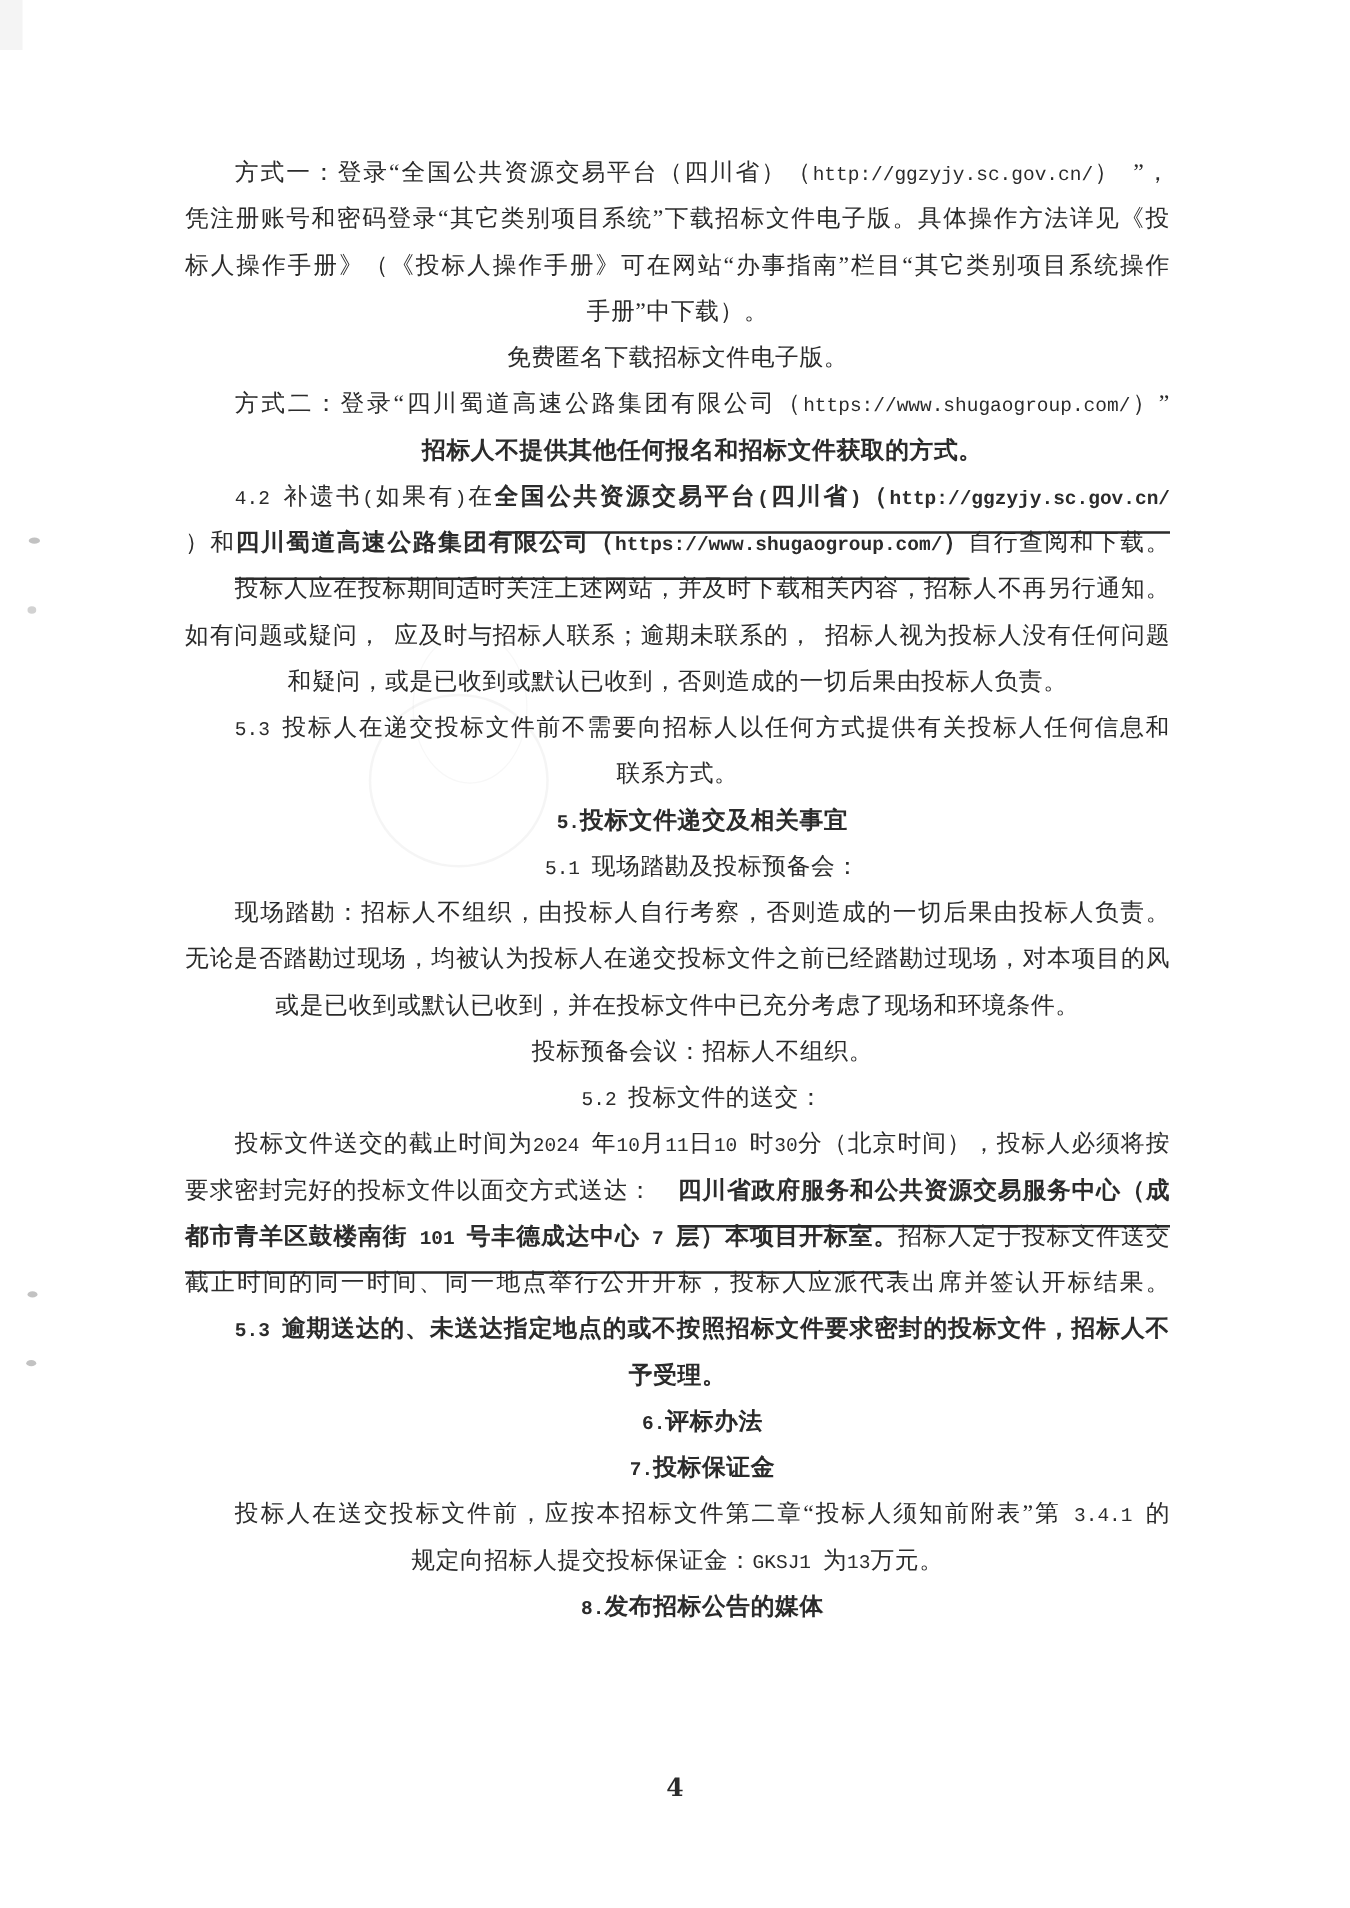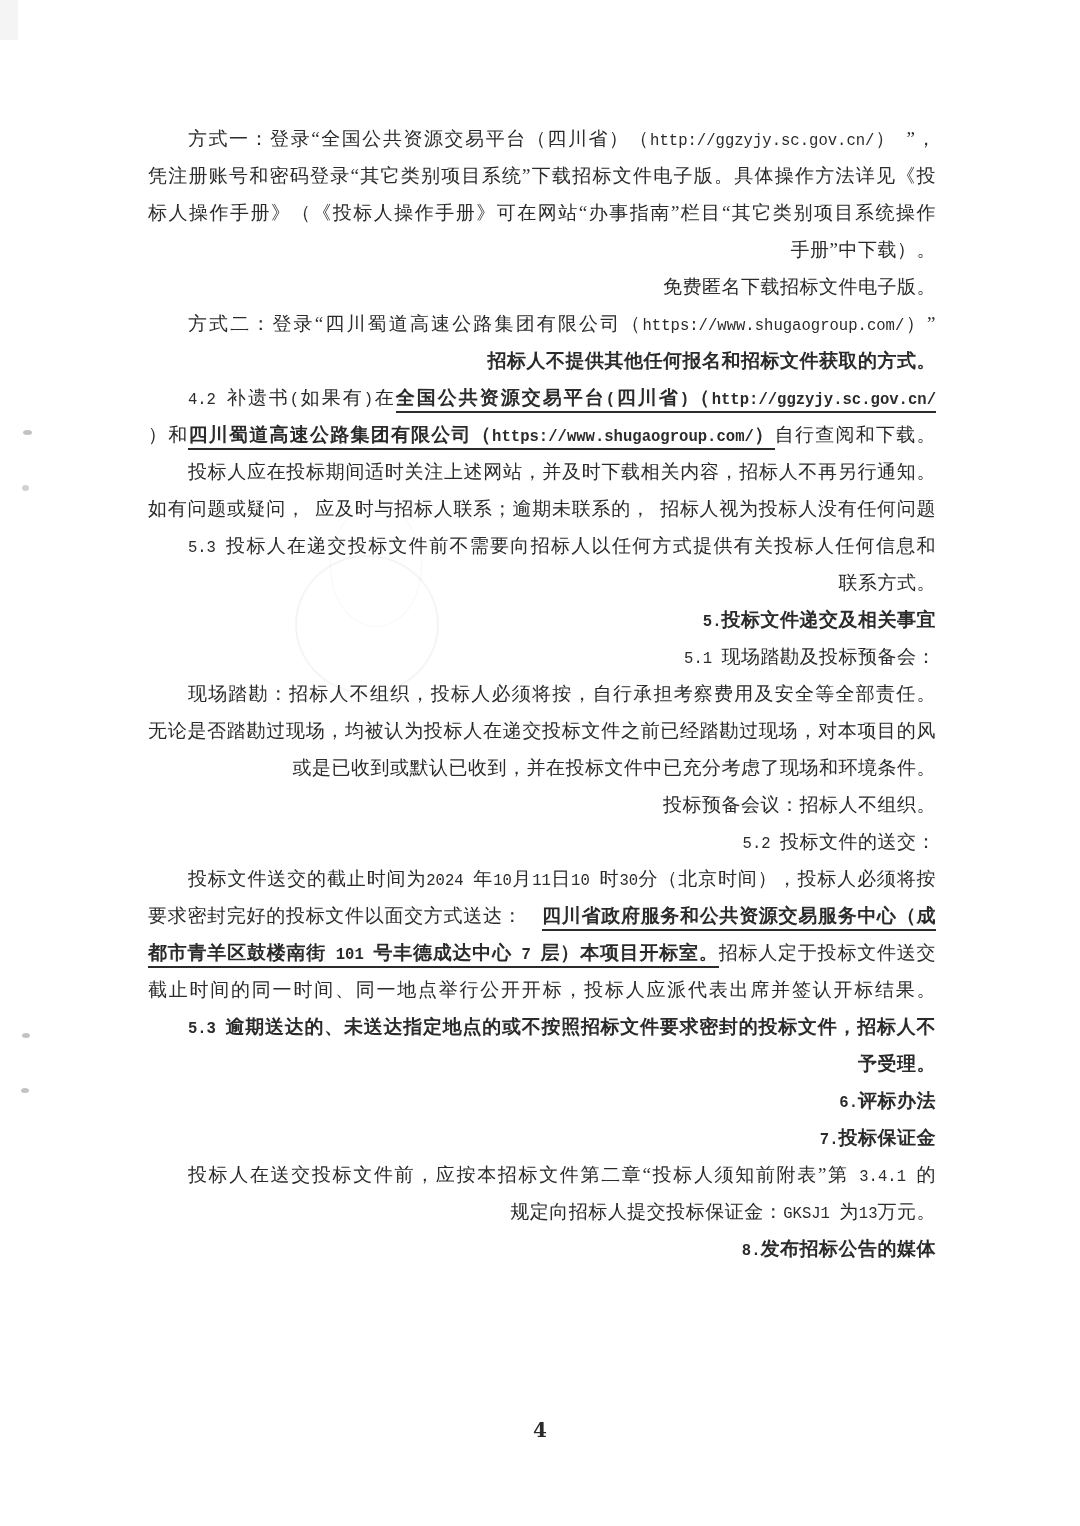--- a/index.html
+++ b/index.html
@@ -22,31 +22,31 @@
     position: absolute;
     left: 148px;
     top: 120px;
     width: 788px;
   }
   .line {
     font-size: 19px;
     line-height: 37px;
     height: 37px;
     white-space: normal;
-    text-align: right;
+    text-align: center;
     letter-spacing: 0.5px;
     overflow: visible;
   }
   .line.indent { text-indent: 2.1em; }
   .line.fill {
     text-align: justify;
     text-align-last: justify;
   }
   .b { font-weight: bold; }
-  .u { border-bottom: 2px solid #2b2b2b; padding-bottom: 3px; }
+  .u { border-bottom: 2px solid #2b2b2b; padding-bottom: 17px; }
   .lat {
     font-family: "Liberation Mono", monospace;
     font-size: 0.82em;
     letter-spacing: 0;
   }
   .page-number {
     position: absolute;
     left: 0;
     top: 1418px;
     width: 1080px;
@@ -109,25 +109,26 @@
       <div class="line fill"><span>凭注册账号和密码登录“其它类别项目系统”下载招标文件电子版。具体操作方法详见《投</span></div>
       <div class="line fill"><span>标人操作手册》（《投标人操作手册》可在网站“办事指南”栏目“其它类别项目系统操作</span></div>
       <div class="line"><span>手册”中下载）。</span></div>
       <div class="line"><span>免费匿名下载招标文件电子版。</span></div>
       <div class="line indent fill"><span>方式二：登录“四川蜀道高速公路集团有限公司（<span class="lat">https://www.shugaogroup.com/</span>）”</span></div>
       <div class="line indent"><span class="b">招标人不提供其他任何报名和招标文件获取的方式。</span></div>
       <div class="line indent fill"><span><span class="lat">4.2 </span>补遗书<span class="lat">(</span>如果有<span class="lat">)</span>在</span><span class="b u">全国公共资源交易平台<span class="lat">(</span>四川省<span class="lat">)</span>（<span class="lat">http://ggzyjy.sc.gov.cn/</span></span></div>
       <div class="line fill"><span>）和</span><span class="b u">四川蜀道高速公路集团有限公司（<span class="lat">https://www.shugaogroup.com/</span>）</span><span>自行查阅和下载。</span></div>
       <div class="line indent fill"><span>投标人应在投标期间适时关注上述网站，并及时下载相关内容，招标人不再另行通知。</span></div>
       <div class="line fill"><span>如有问题或疑问，<span class="lat"> </span>应及时与招标人联系；逾期未联系的，<span class="lat"> </span>招标人视为投标人没有任何问题</span></div>
+      <div class="line"><span>和疑问，或是已收到或默认已收到，否则造成的一切后果由投标人负责。</span></div>
       <div class="line indent fill"><span><span class="lat">5.3 </span>投标人在递交投标文件前不需要向招标人以任何方式提供有关投标人任何信息和</span></div>
       <div class="line"><span>联系方式。</span></div>
       <div class="line indent"><span class="b"><span class="lat">5.</span>投标文件递交及相关事宜</span></div>
       <div class="line indent"><span><span class="lat">5.1 </span>现场踏勘及投标预备会：</span></div>
-      <div class="line indent fill"><span>现场踏勘：招标人不组织，投标人必须将按，自行承担考察费用及安全等全部责任。</span></div>
+      <div class="line indent fill"><span>现场踏勘：招标人不组织，由投标人自行考察，否则造成的一切后果由投标人负责。</span></div>
       <div class="line fill"><span>无论是否踏勘过现场，均被认为投标人在递交投标文件之前已经踏勘过现场，对本项目的风</span></div>
       <div class="line"><span>或是已收到或默认已收到，并在投标文件中已充分考虑了现场和环境条件。</span></div>
       <div class="line indent"><span>投标预备会议：招标人不组织。</span></div>
       <div class="line indent"><span><span class="lat">5.2 </span>投标文件的送交：</span></div>
       <div class="line indent fill"><span>投标文件送交的截止时间为<span class="lat">2024 </span>年<span class="lat">10</span>月<span class="lat">11</span>日<span class="lat">10 </span>时<span class="lat">30</span>分（北京时间），投标人必须将按</span></div>
       <div class="line fill"><span>要求密封完好的投标文件以面交方式送达：　</span><span class="b u">四川省政府服务和公共资源交易服务中心（成</span></div>
       <div class="line fill"><span class="b u">都市青羊区鼓楼南街<span class="lat"> 101 </span>号丰德成达中心<span class="lat"> 7 </span>层）本项目开标室。</span><span>招标人定于投标文件送交</span></div>
       <div class="line fill"><span>截止时间的同一时间、同一地点举行公开开标，投标人应派代表出席并签认开标结果。</span></div>
       <div class="line indent fill"><span class="b"><span class="lat">5.3 </span>逾期送达的、未送达指定地点的或不按照招标文件要求密封的投标文件，招标人不</span></div>
       <div class="line"><span class="b">予受理。</span></div>

